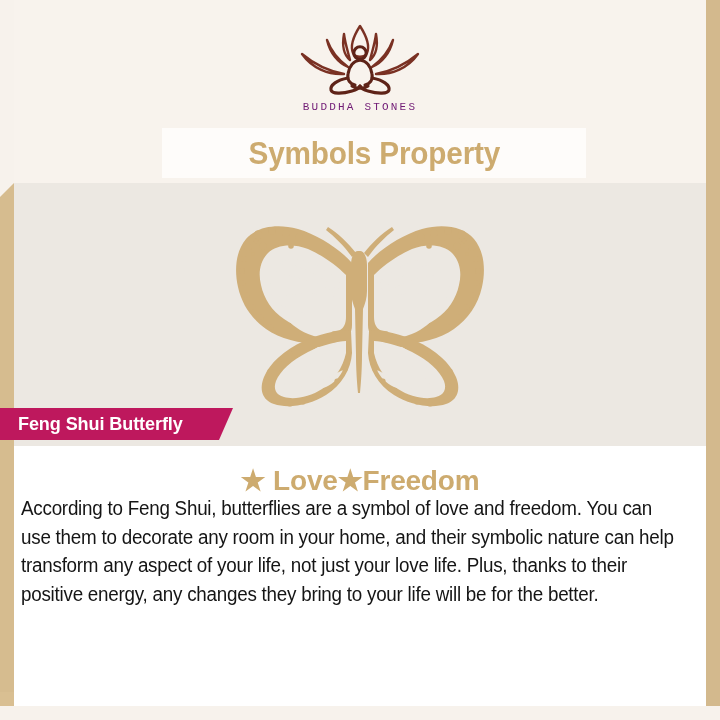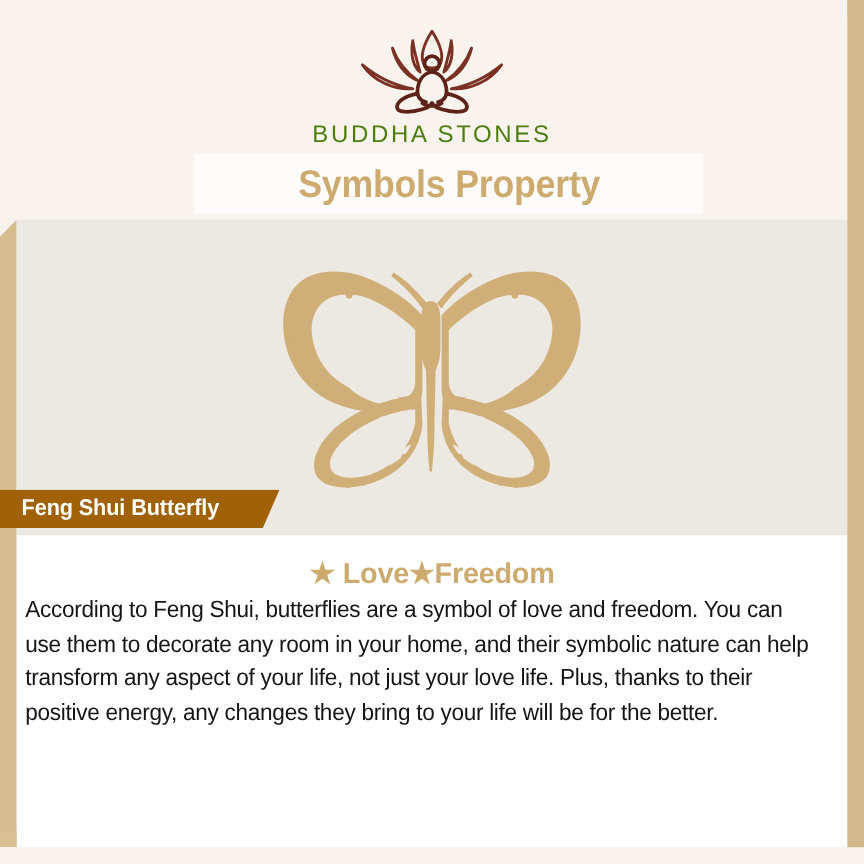--- a/index.html
+++ b/index.html
@@ -91,24 +91,24 @@
     flex-direction: column;
     align-items: center;
   }
   .logo-mark {
     width: 156px;
     height: 74px;
     display: block;
   }
   .logo-word {
     margin-top: 5px;
-    font-family: Liberation Sans, sans-serif;
-    font-size: 20px;
+    font-family: Liberation Mono, monospace;
+    font-size: 11px;
     letter-spacing: 2.2px;
-    color: #4d7c0f;
+    color: #701a75;
     white-space: nowrap;
   }
 
   
   .title-band {
     position: absolute;
     left: 148px;
     top: 128px;
     width: 424px;
     height: 50px;
@@ -143,21 +143,21 @@
     display: block;
   }
 
   
   .tag-banner {
     position: absolute;
     left: 0;
     top: 408px;
     width: 233px;
     height: 32px;
-    background: #a16207;
+    background: #be185d;
     clip-path: polygon(0 0, 100% 0, calc(100% - 14px) 100%, 0 100%);
     display: flex;
     align-items: center;
   }
   .tag-text {
     margin-left: 18px;
     color: #ffffff;
     font-family: "Liberation Sans Narrow", "Liberation Sans", sans-serif;
     font-weight: bold;
     font-size: 19px;
@@ -169,21 +169,21 @@
 
   
   .subhead {
     position: absolute;
     left: 0;
     right: 0;
     top: 18px;
     text-align: center;
     font-family: "Liberation Sans Narrow", "Liberation Sans", sans-serif;
     font-weight: bold;
-    font-size: 24px;
+    font-size: 28px;
     color: #cdab6f;
     letter-spacing: -0.2px;
     white-space: nowrap;
   }
   .paragraph {
     position: absolute;
     left: 7px;
     right: -2px;
     top: 48px;
     font-family: "Liberation Sans Narrow", "Liberation Sans", sans-serif;

